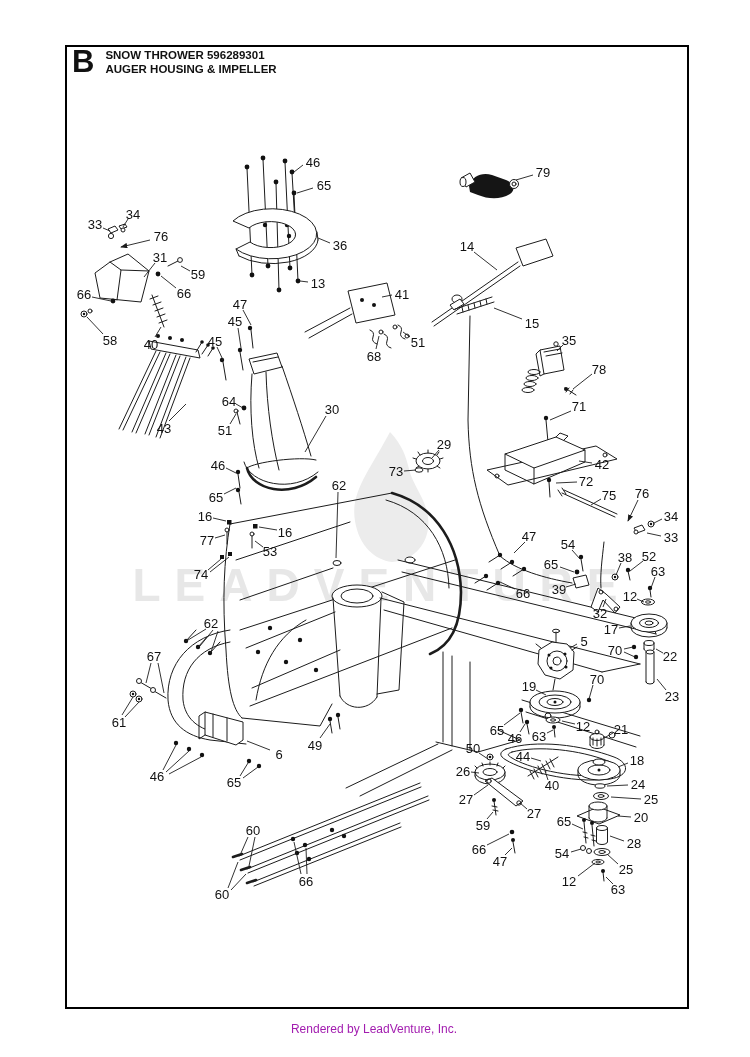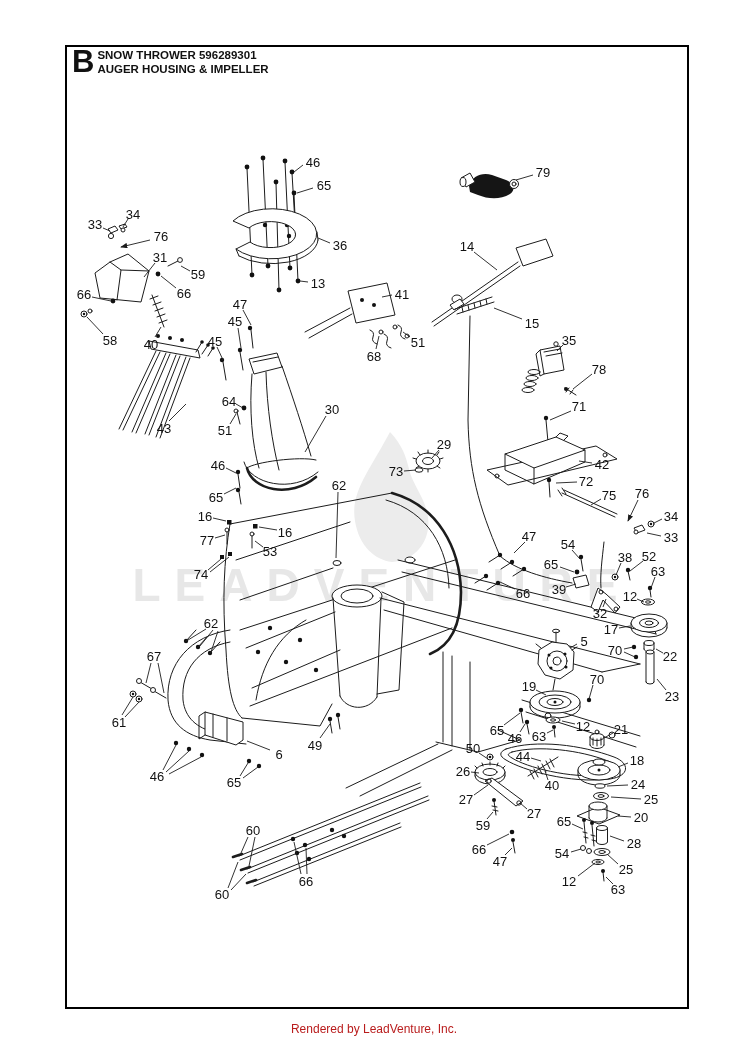--- a/index.html
+++ b/index.html
@@ -1,22 +1,22 @@
 <!DOCTYPE html>
 <html><head>
 <meta charset="utf-8">
 <style>
   html,body{margin:0;padding:0;background:#fff;}
   #page{position:relative;width:750px;height:1057px;background:#fff;overflow:hidden;
         font-family:"Liberation Sans",sans-serif;color:#111;}
   #frame{position:absolute;left:65px;top:45px;width:620px;height:960px;border:2.5px solid #000;}
   #hdr{position:absolute;left:72px;top:47px;display:flex;align-items:flex-start;}
   #hdr .letter{font-size:31px;font-weight:bold;line-height:30px;letter-spacing:0;}
-  #hdr .tt{margin-left:3px;margin-top:2px;font-size:11.5px;font-weight:bold;line-height:13.5px;white-space:nowrap;}
-  #ftr{position:absolute;left:0;top:1022px;width:748px;text-align:center;font-size:12px;color:#b91c1c;}
+  #hdr .tt{margin-left:11px;margin-top:2px;font-size:11.5px;font-weight:bold;line-height:13.5px;white-space:nowrap;}
+  #ftr{position:absolute;left:0;top:1022px;width:748px;text-align:center;font-size:12px;color:#a21caf;}
   svg{position:absolute;left:0;top:0;}
   .ln{fill:none;stroke:#1c1c1c;stroke-width:1;stroke-linecap:round;stroke-linejoin:round;}
   .thk{fill:none;stroke:#1c1c1c;stroke-width:2.6;stroke-linecap:round;}
   .wh{fill:#fff;stroke:#1c1c1c;stroke-width:1;stroke-linejoin:round;}
   .dot{fill:#111;stroke:none;}
   .lead{fill:none;stroke:#1c1c1c;stroke-width:0.9;}
   .plbl{font-family:"Liberation Sans",sans-serif;font-size:13px;fill:#111;text-anchor:middle;}
   .wmtxt{font-family:"Liberation Sans",sans-serif;font-weight:bold;font-size:46px;
          fill:#e7e7e7;letter-spacing:14px;text-anchor:middle;}
 </style>

